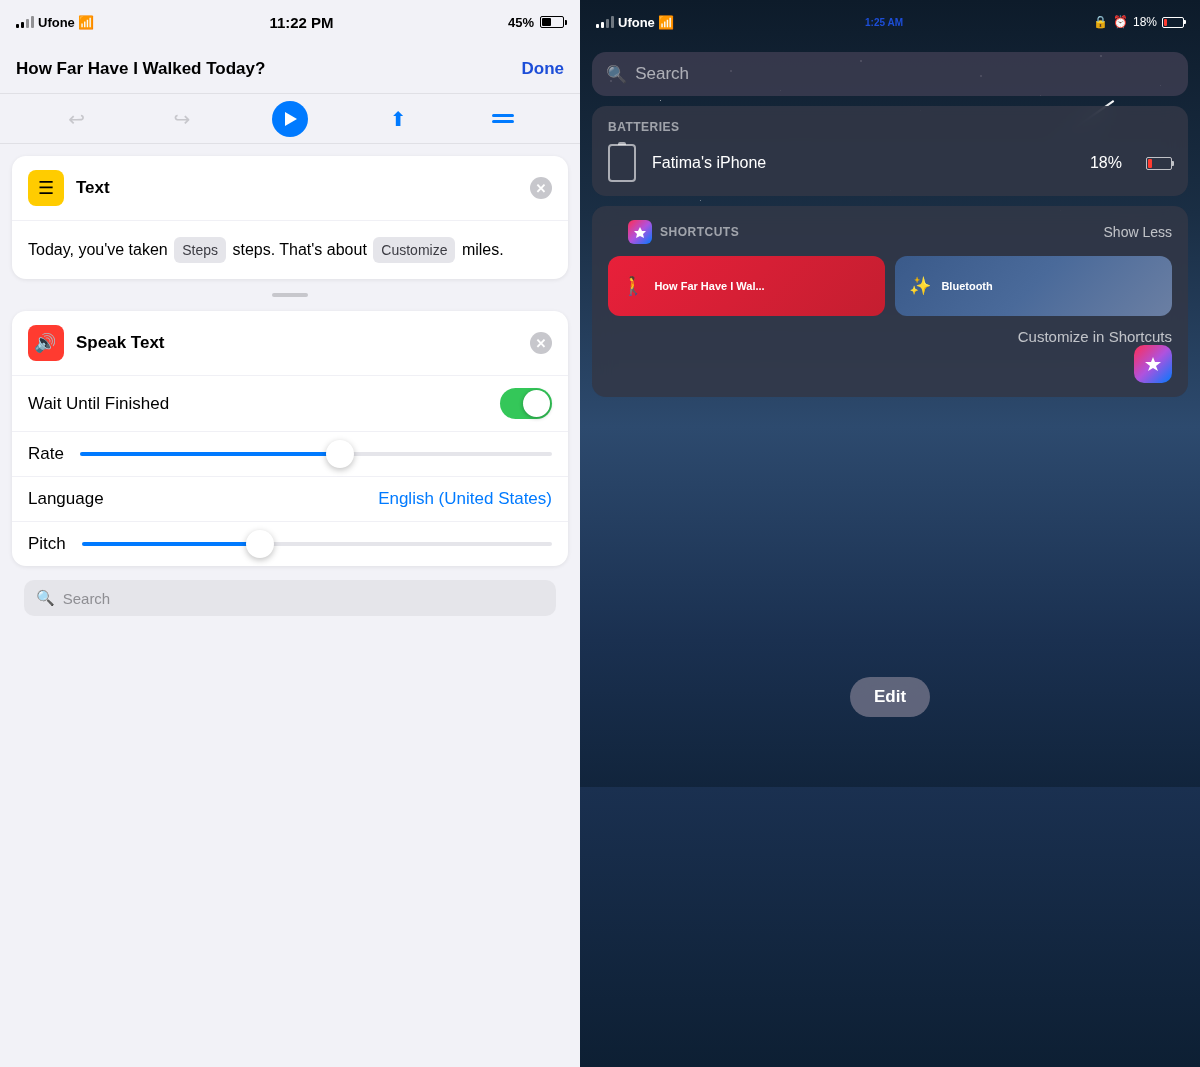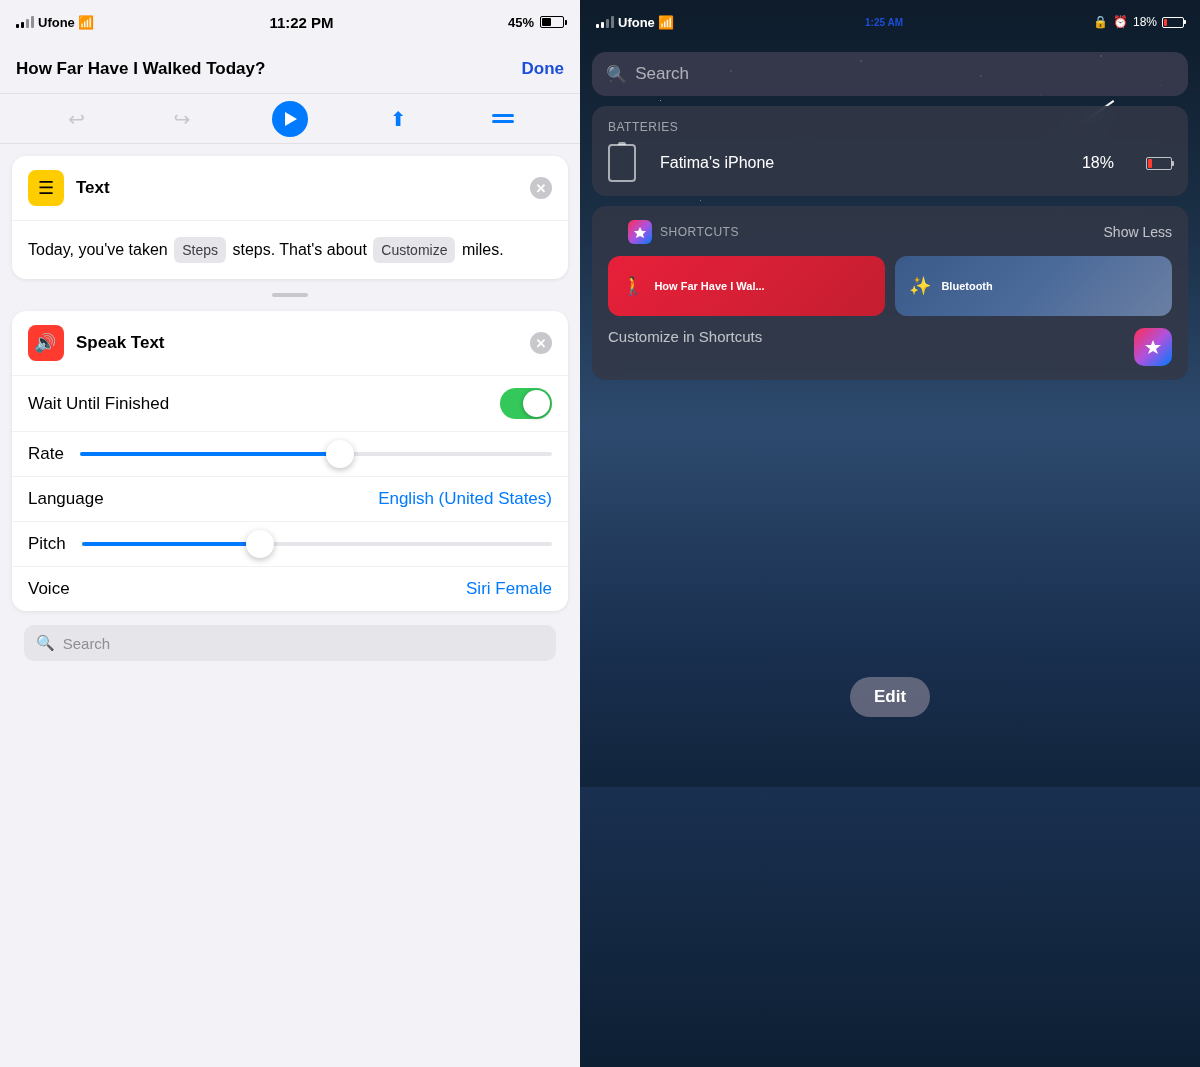--- a/index.html
+++ b/index.html
@@ -499,30 +499,30 @@
     .widget-card {
       background: rgba(50, 55, 70, 0.85);
       border-radius: 14px;
       padding: 14px 16px;
       margin-bottom: 10px;
       backdrop-filter: blur(10px);
     }
 
     .widget-section-title {
       font-size: 12px;
-      font-weight: 400;
+      font-weight: 700;
       color: rgba(255,255,255,0.55);
       letter-spacing: 0.5px;
       margin-bottom: 10px;
     }
 
     .battery-device-row {
       display: flex;
       align-items: center;
-      gap: 24px;
+      gap: 16px;
     }
 
     .device-icon {
       width: 28px;
       height: 38px;
       border: 2px solid rgba(255,255,255,0.6);
       border-radius: 4px;
       position: relative;
     }
     .device-icon::before {
@@ -634,22 +634,23 @@
       font-size: 11px;
       font-weight: 600;
     }
 
     .shortcut-icon {
       font-size: 18px;
     }
 
     .customize-row {
       display: flex;
-      align-items: flex-start;
+      align-items: flex-end;
       justify-content: space-between;
+      flex-direction: column;
     }
 
     .customize-text {
       color: rgba(255,255,255,0.7);
       font-size: 15px;
     }
 
     .shortcuts-app-icon {
       width: 38px;
       height: 38px;
@@ -804,24 +805,20 @@
       <div class="setting-row">
         <div class="setting-label">Pitch</div>
         <div class="slider-container">
           <div class="slider-track">
             <div class="slider-fill" style="width: 38%;"></div>
             <div class="slider-thumb" style="left: 38%;"></div>
           </div>
         </div>
       </div>
 
-      <div class="setting-row">
-        <div class="setting-label">Voice</div>
-        <div class="setting-value">Siri Female</div>
-      </div>
     </div>
 
     <div class="search-bar-left">
       <span>🔍</span>
       <span>Search</span>
     </div>
 
   </div>
 </div>
 

